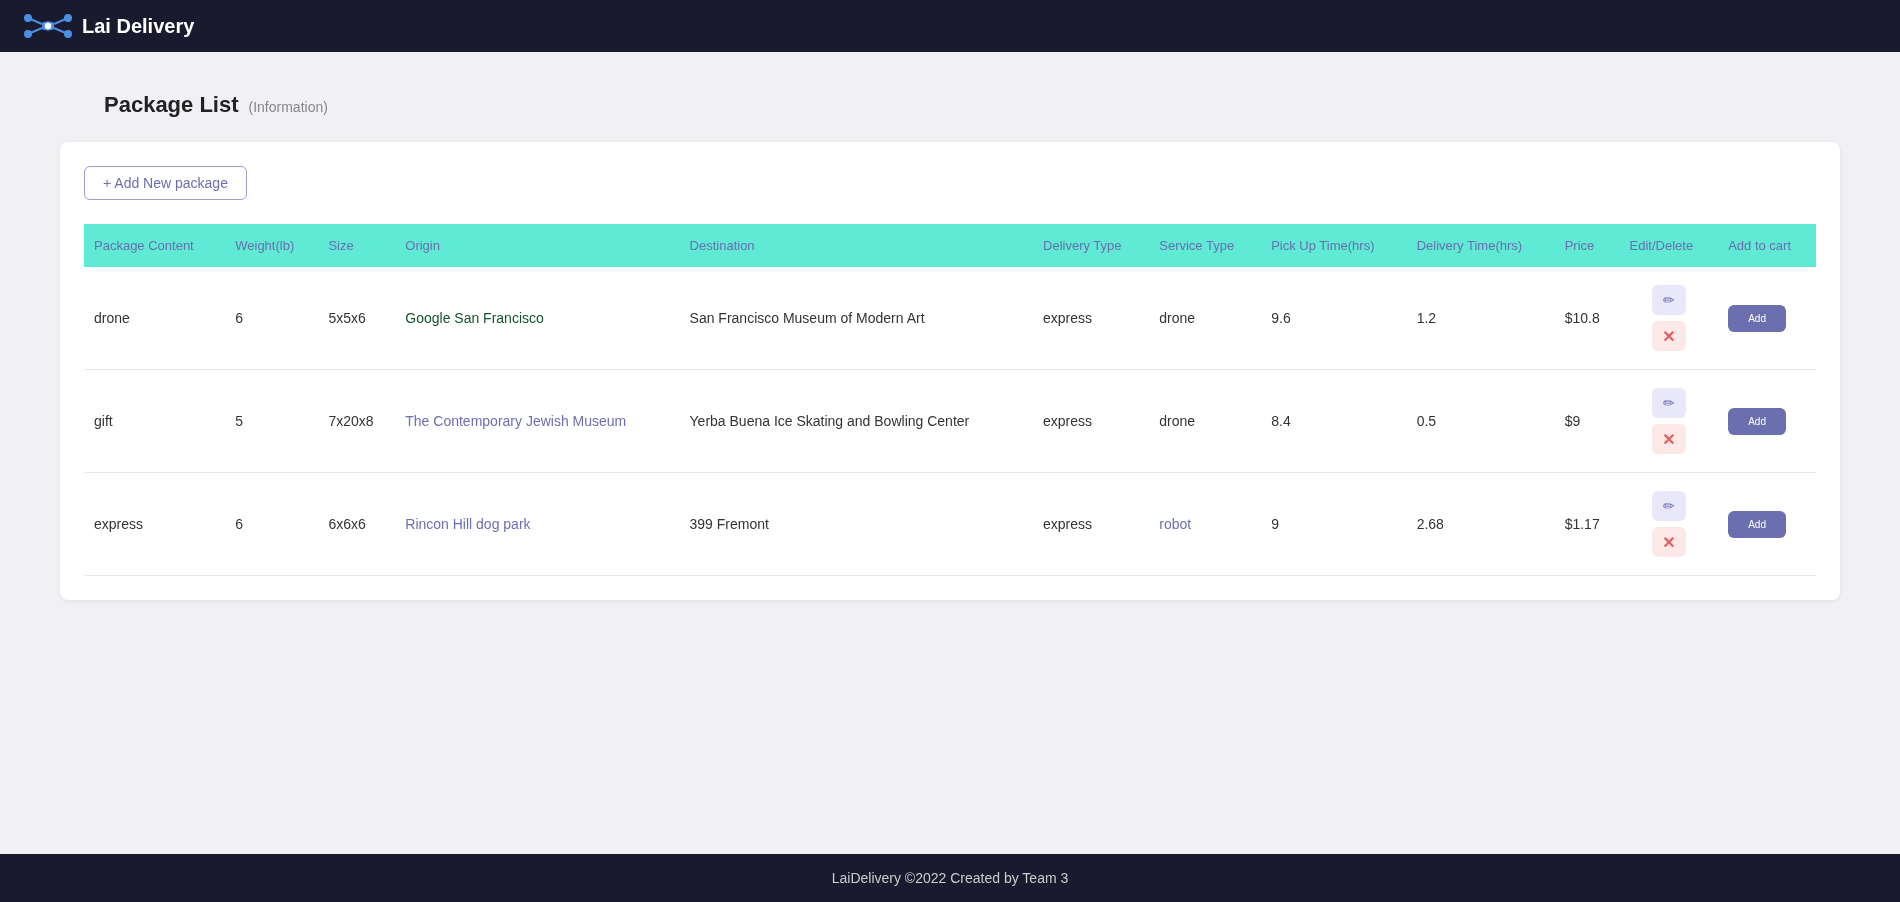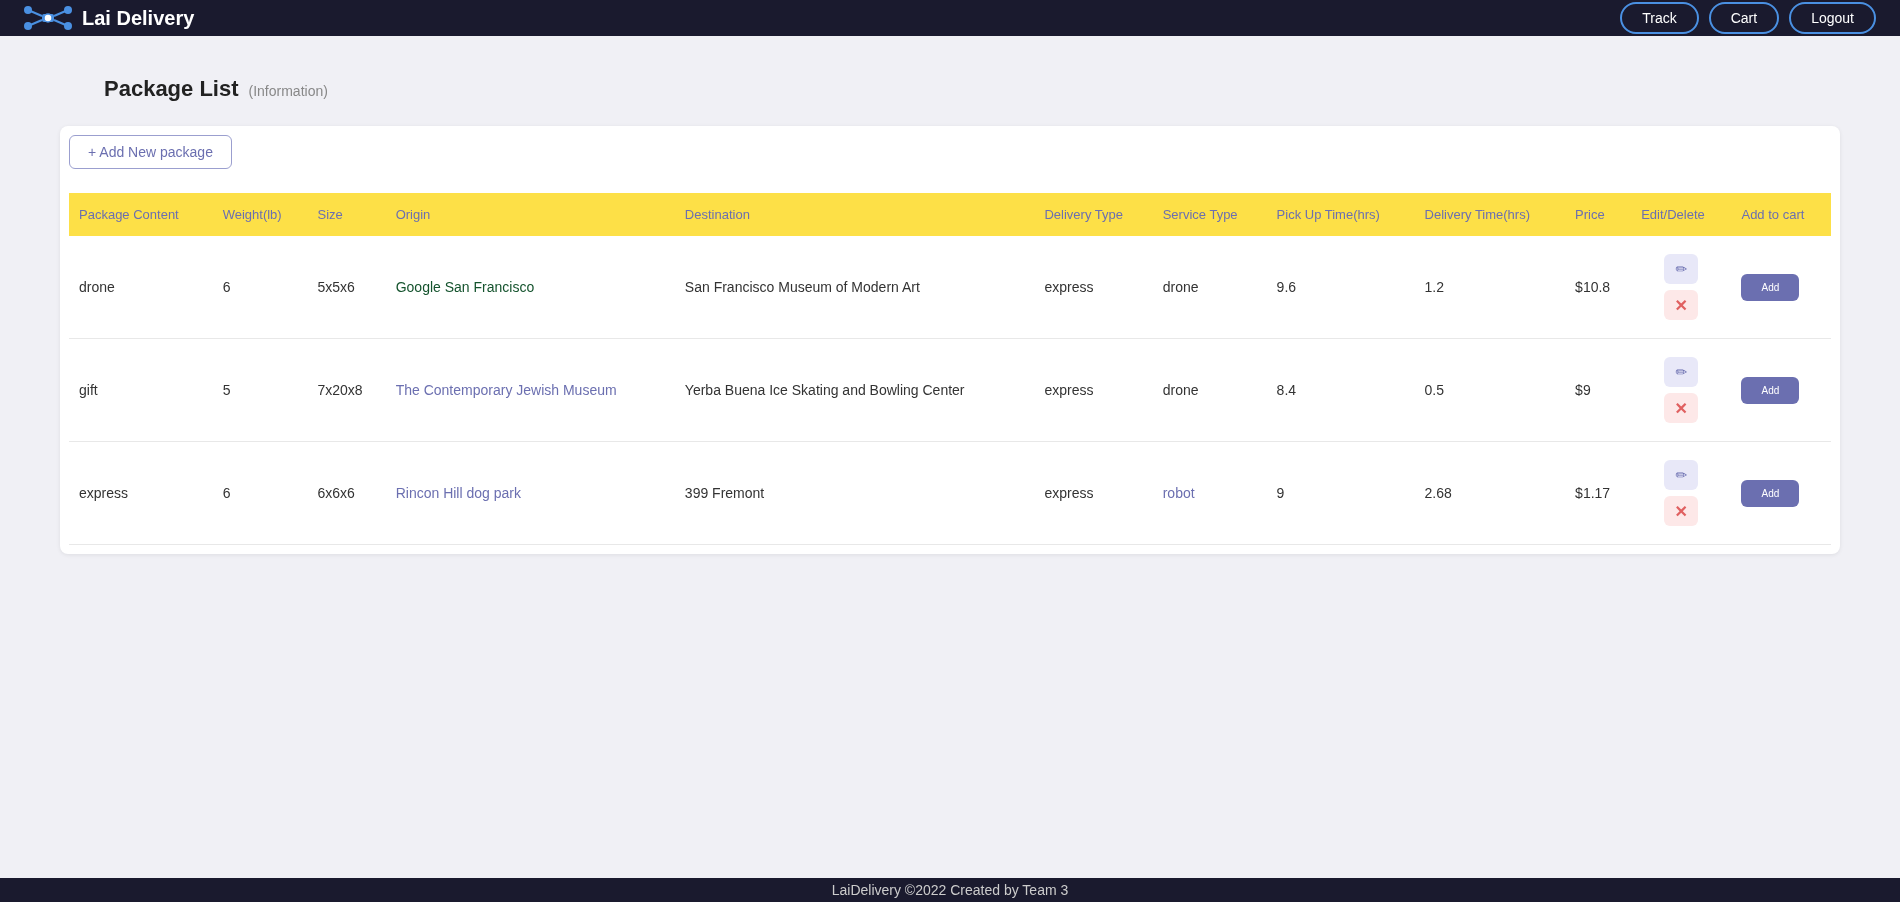--- a/index.html
+++ b/index.html
@@ -4,21 +4,21 @@
   <style>
     * { box-sizing: border-box; margin: 0; padding: 0; }
     body { font-family: Arial, sans-serif; background: #f0f0f5; min-height: 100vh; display: flex; flex-direction: column; }
 
     
     .header {
       background: #1a1a2e;
       display: flex;
       align-items: center;
       padding: 0 24px;
-      height: 36px;
+      height: 52px;
       flex-shrink: 0;
     }
     .header-logo {
       display: flex;
       align-items: center;
       gap: 10px;
       margin-right: auto;
     }
     .logo-icon {
       width: 48px;
@@ -64,21 +64,21 @@
     }
     .page-subtitle {
       font-size: 14px;
       color: #888;
     }
 
     
     .card {
       background: white;
       border-radius: 8px;
-      padding: 9px;
+      padding: 24px;
       box-shadow: 0 1px 4px rgba(0,0,0,0.08);
     }
 
     
     .btn-add-package {
       display: inline-flex;
       align-items: center;
       gap: 6px;
       padding: 8px 18px;
       border: 1.5px solid #9b9fcf;
@@ -90,21 +90,21 @@
       margin-bottom: 24px;
     }
 
     
     table {
       width: 100%;
       border-collapse: collapse;
       font-size: 14px;
     }
     thead tr {
-      background: #fde047;
+      background: #5eead4;
     }
     thead th {
       padding: 14px 10px;
       text-align: left;
       color: #6b6fb0;
       font-weight: 500;
       font-size: 13px;
     }
     tbody tr {
       border-bottom: 1px solid #e8e8e8;
@@ -158,21 +158,21 @@
       cursor: pointer;
       font-size: 10px;
       font-weight: 500;
     }
 
     
     .footer {
       background: #1a1a2e;
       color: #ccc;
       text-align: center;
-      padding: 4px;
+      padding: 16px;
       font-size: 14px;
       flex-shrink: 0;
     }
   </style>
 </head>
 <body>
 
 <header class="header">
   <div class="header-logo">
     <svg class="logo-icon" viewBox="0 0 48 36">
@@ -182,25 +182,20 @@
       <line x1="44" y1="10" x2="30" y2="16" stroke="#4a90e2" stroke-width="2"></line>
       <line x1="4" y1="26" x2="18" y2="20" stroke="#4a90e2" stroke-width="2"></line>
       <line x1="44" y1="26" x2="30" y2="20" stroke="#4a90e2" stroke-width="2"></line>
       <circle cx="4" cy="10" r="4" fill="#4a90e2"></circle>
       <circle cx="44" cy="10" r="4" fill="#4a90e2"></circle>
       <circle cx="4" cy="26" r="4" fill="#4a90e2"></circle>
       <circle cx="44" cy="26" r="4" fill="#4a90e2"></circle>
       <circle cx="24" cy="18" r="4" fill="white" stroke="#4a90e2" stroke-width="1.5"></circle>
     </svg>
     <span class="header-title">Lai Delivery</span>
-  </div>
-  <div class="header-buttons">
-    <button class="btn-header">Track</button>
-    <button class="btn-header">Cart</button>
-    <button class="btn-header">Logout</button>
   </div>
 </header>
 
 <main class="main-content">
   <div class="page-title-row">
     <span class="page-title">Package List</span>
     <span class="page-subtitle">(Information)</span>
   </div>
 
   <div class="card">

